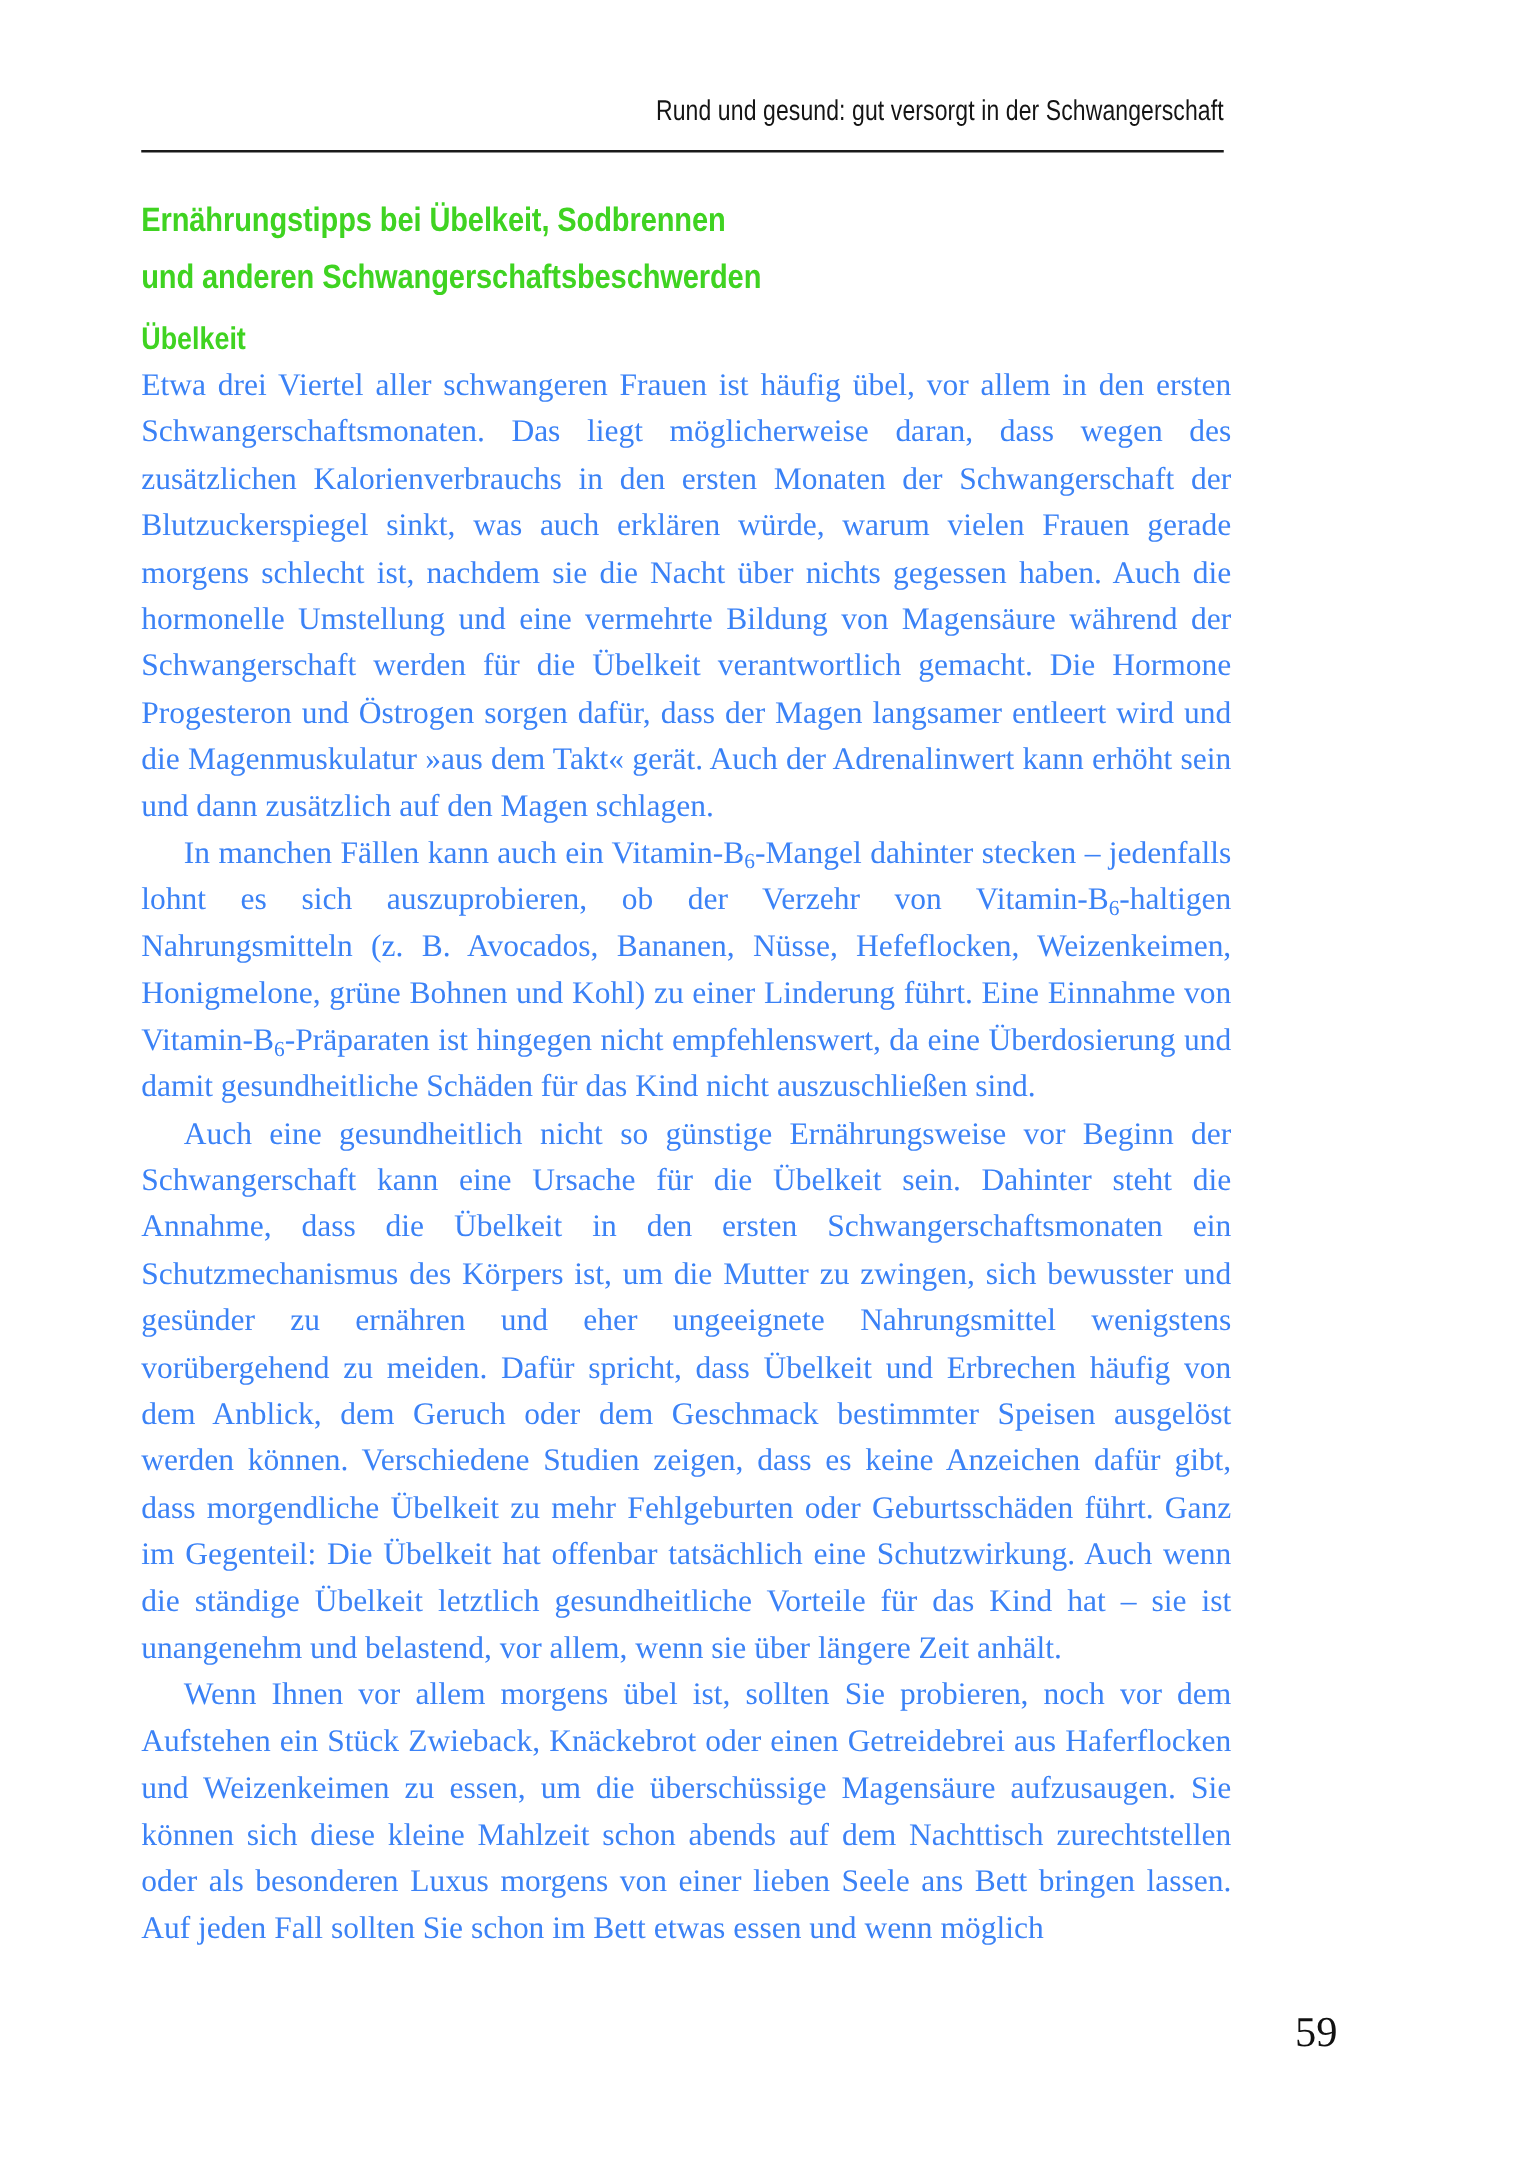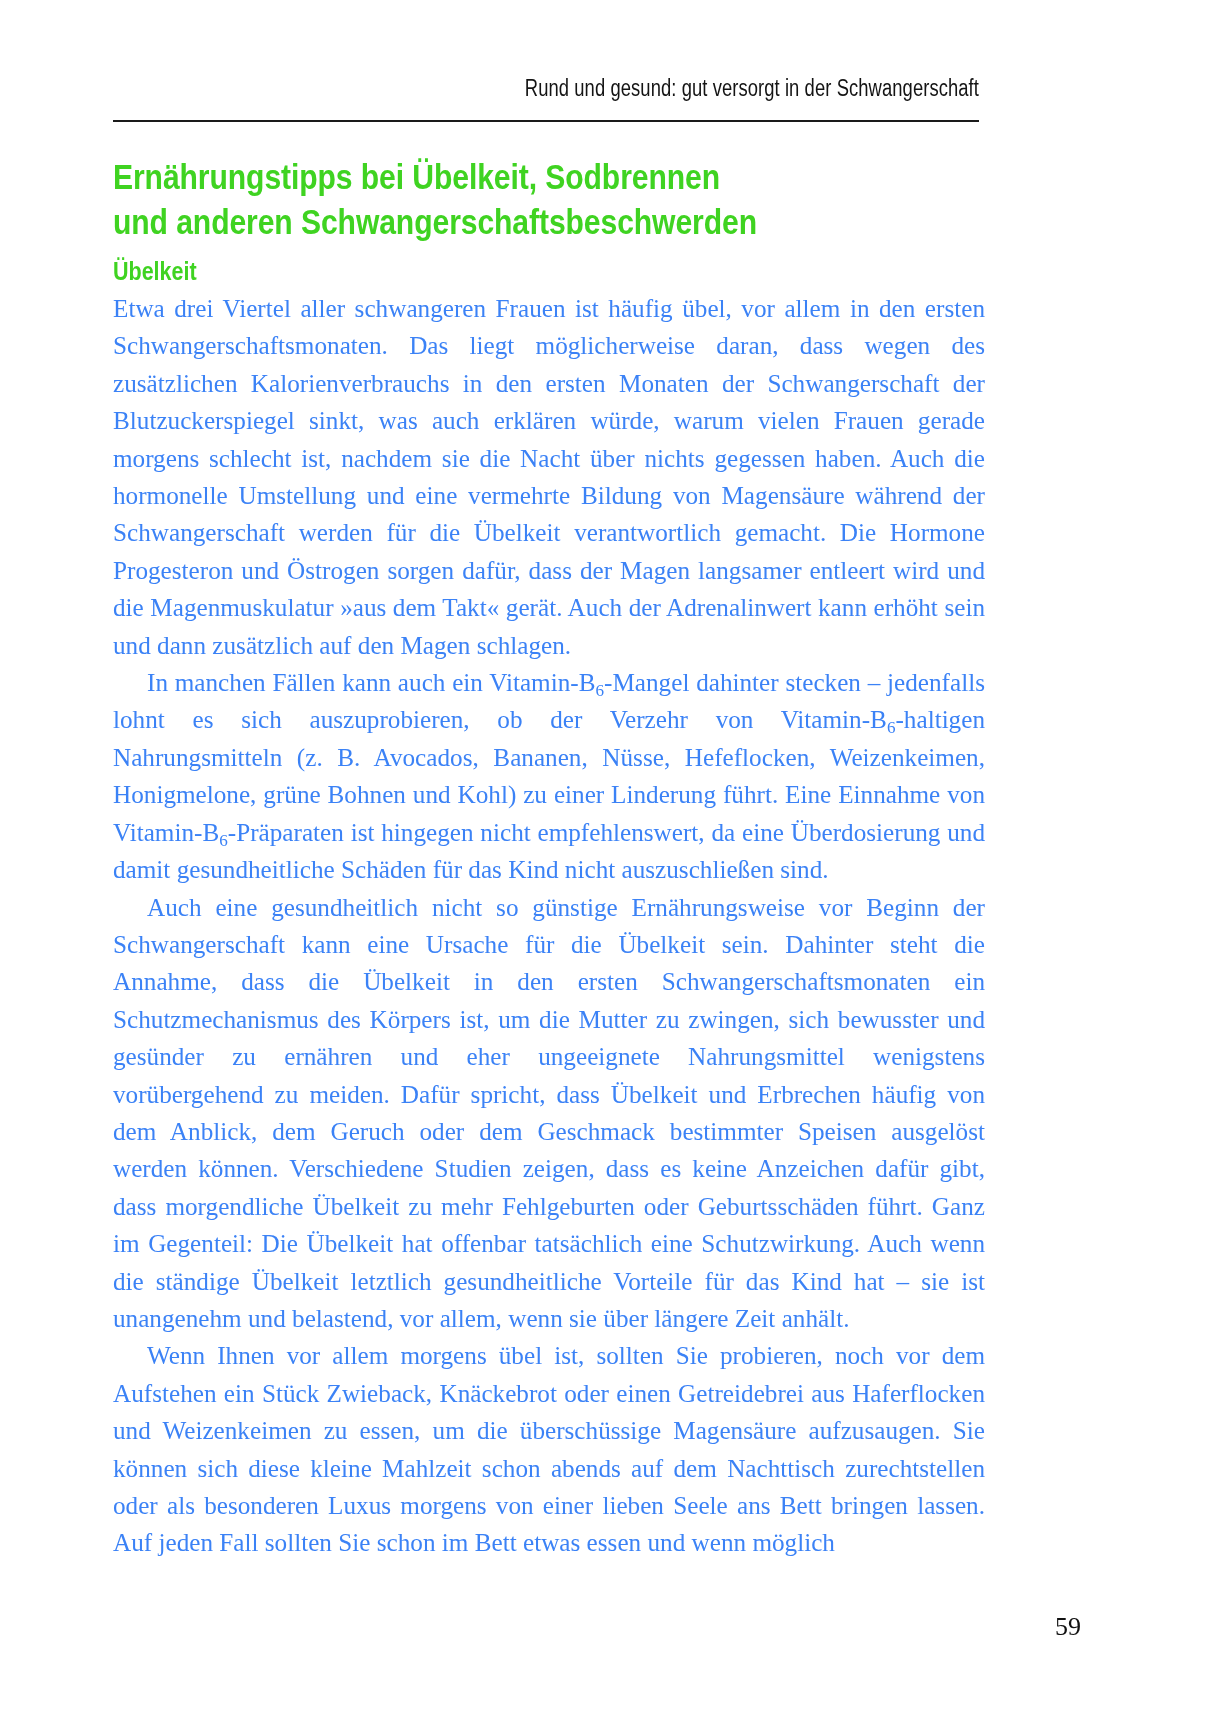--- a/index.html
+++ b/index.html
@@ -49,21 +49,21 @@
 
   
   .heading-main {
     position: absolute;
     left: 113px;
     top: 154px;
     width: 880px;
     font-family: "Liberation Sans Narrow", "Liberation Sans", "DejaVu Sans", sans-serif;
     font-stretch: condensed;
     font-weight: bold;
-    font-size: 35px;
+    font-size: 27px;
     line-height: 45px;
     color: #3FD321;
     letter-spacing: -0.1px;
   }
   .heading-main .hline {
     display: block;
     transform: scaleX(0.86);
     transform-origin: left center;
     white-space: nowrap;
   }
@@ -110,24 +110,24 @@
 
   sub {
     font-size: 0.68em;
     line-height: 0;
     vertical-align: -0.28em;
   }
 
   
   .folio {
     position: absolute;
-    right: 109px;
+    right: 120px;
     top: 1612px;
     font-family: "Liberation Serif", "DejaVu Serif", serif;
-    font-size: 26px;
+    font-size: 34px;
     line-height: 30px;
     color: #111111;
     text-align: right;
   }
 </style>
 </head>
 <body>
 
 <div class="page">
 

